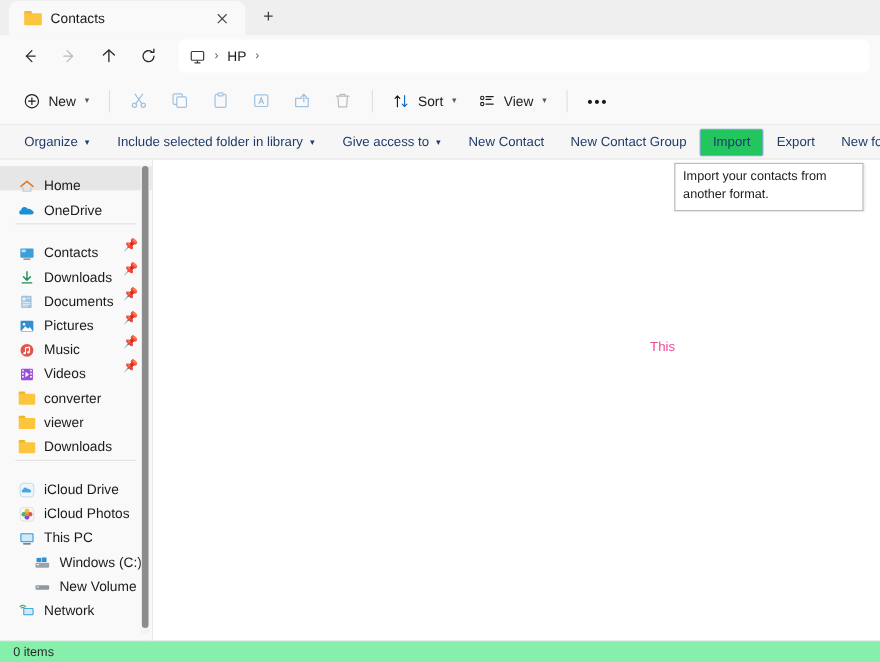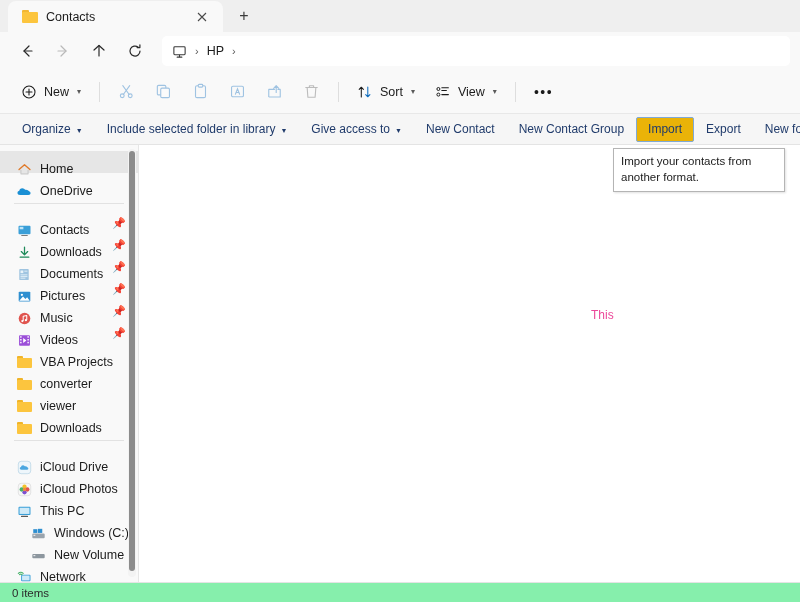--- a/index.html
+++ b/index.html
@@ -83,21 +83,21 @@
     height: 31px; background: #f6f6f6;
     display: flex; align-items: center; padding: 0 10px;
     border-bottom: 1px solid #e4e4e4; position: relative; z-index: 5;
   }
   .cmd {
     height: 25px; display: flex; align-items: center; gap: 5px;
     padding: 0 11px; font-size: 12px; color: #203b6b;
     border: 1px solid transparent; border-radius: 2px; white-space: nowrap;
   }
   .cmd .caret { font-size: 7px; color: #203b6b; position: relative; top: 1px; }
-  .cmd.hover { background: #eab308; border-color: #7fa9d6; }
+  .cmd.hover { background: #22c55e; border-color: #7fa9d6; }
 
   
   .body { display: flex; height: 437px; background: #ffffff; position: relative; }
 
   .sidebar {
     width: 138px; background: #f9f9f9; position: relative;
     padding-top: 6px; overflow: hidden; flex: none;
   }
   .nav-item {
     height: 22px; display: flex; align-items: center; gap: 8px;
@@ -429,26 +429,20 @@
             <path d="M6.6 5.4 L10 8 L6.6 10.6 Z" fill="#ffffff"></path>
           </svg>
         </span>
         <span class="label">Videos</span>
         <span class="pin">📌</span>
       </div>
       <div class="nav-item">
         <span class="ico">
             <span class="folder-ico"></span>
           </span>
-        <span class="label">VBA Projects</span>
-      </div>
-      <div class="nav-item">
-        <span class="ico">
-            <span class="folder-ico"></span>
-          </span>
         <span class="label">converter</span>
       </div>
       <div class="nav-item">
         <span class="ico">
             <span class="folder-ico"></span>
           </span>
         <span class="label">viewer</span>
       </div>
       <div class="nav-item">
         <span class="ico">

